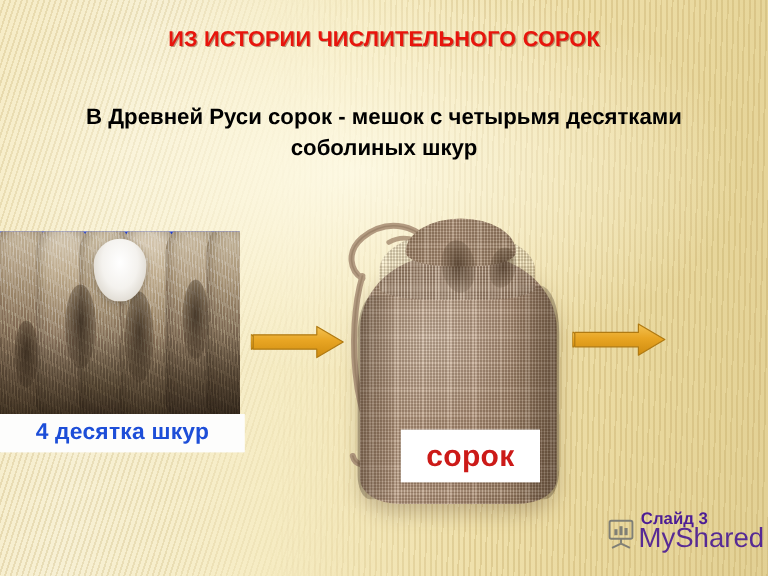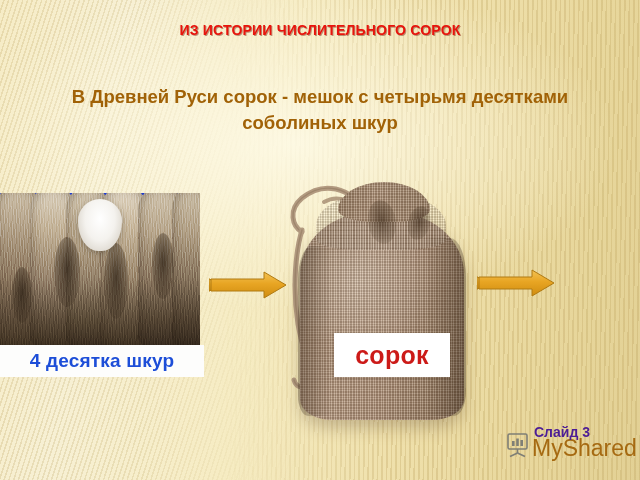--- a/index.html
+++ b/index.html
@@ -60,37 +60,37 @@
     background: radial-gradient(ellipse 70% 48% at 46% 30%, rgba(255,252,235,0.80) 0%, rgba(255,250,228,0.30) 48%, rgba(255,248,220,0) 72%);
   }
 
   
   .title {
     position: absolute;
     left: 0;
     right: 0;
     top: 22px;
     text-align: center;
-    font-size: 14px;
+    font-size: 18px;
     font-weight: bold;
     letter-spacing: 0.2px;
     color: #e8140c;
     text-shadow: 1px 1px 0 rgba(120,30,10,0.45);
     white-space: nowrap;
   }
   .subtitle {
     position: absolute;
     left: 34px;
     right: 34px;
     top: 84px;
     text-align: center;
     font-size: 18.5px;
     font-weight: bold;
     line-height: 26px;
-    color: #a16207;
+    color: #000000;
   }
 
   
   .fur-photo {
     position: absolute;
     left: 0;
     top: 193px;
     width: 200px;
     height: 152px;
     overflow: hidden;
@@ -280,21 +280,21 @@
     top: 0;
     width: 212px;
     height: 248px;
     overflow: visible;
   }
 
   
   .sack-label {
     position: absolute;
     left: 334px;
-    top: 333px;
+    top: 358px;
     width: 116px;
     height: 44px;
     background: #ffffff;
     display: flex;
     align-items: center;
     justify-content: center;
     box-shadow: 0 1px 3px rgba(60,40,24,0.18);
   }
   .sack-label span {
     font-size: 25px;
@@ -331,21 +331,21 @@
     font-weight: bold;
     color: #4c1d95;
     white-space: nowrap;
     z-index: 3;
   }
   .wm-brand {
     position: absolute;
     left: 26px;
     top: 11px;
     font-size: 23px;
-    color: #a16207;
+    color: #4c1d95;
     opacity: 0.92;
     white-space: nowrap;
     z-index: 2;
   }
   .wm-icon {
     position: absolute;
     left: 0;
     top: 8px;
     z-index: 2;
   }

